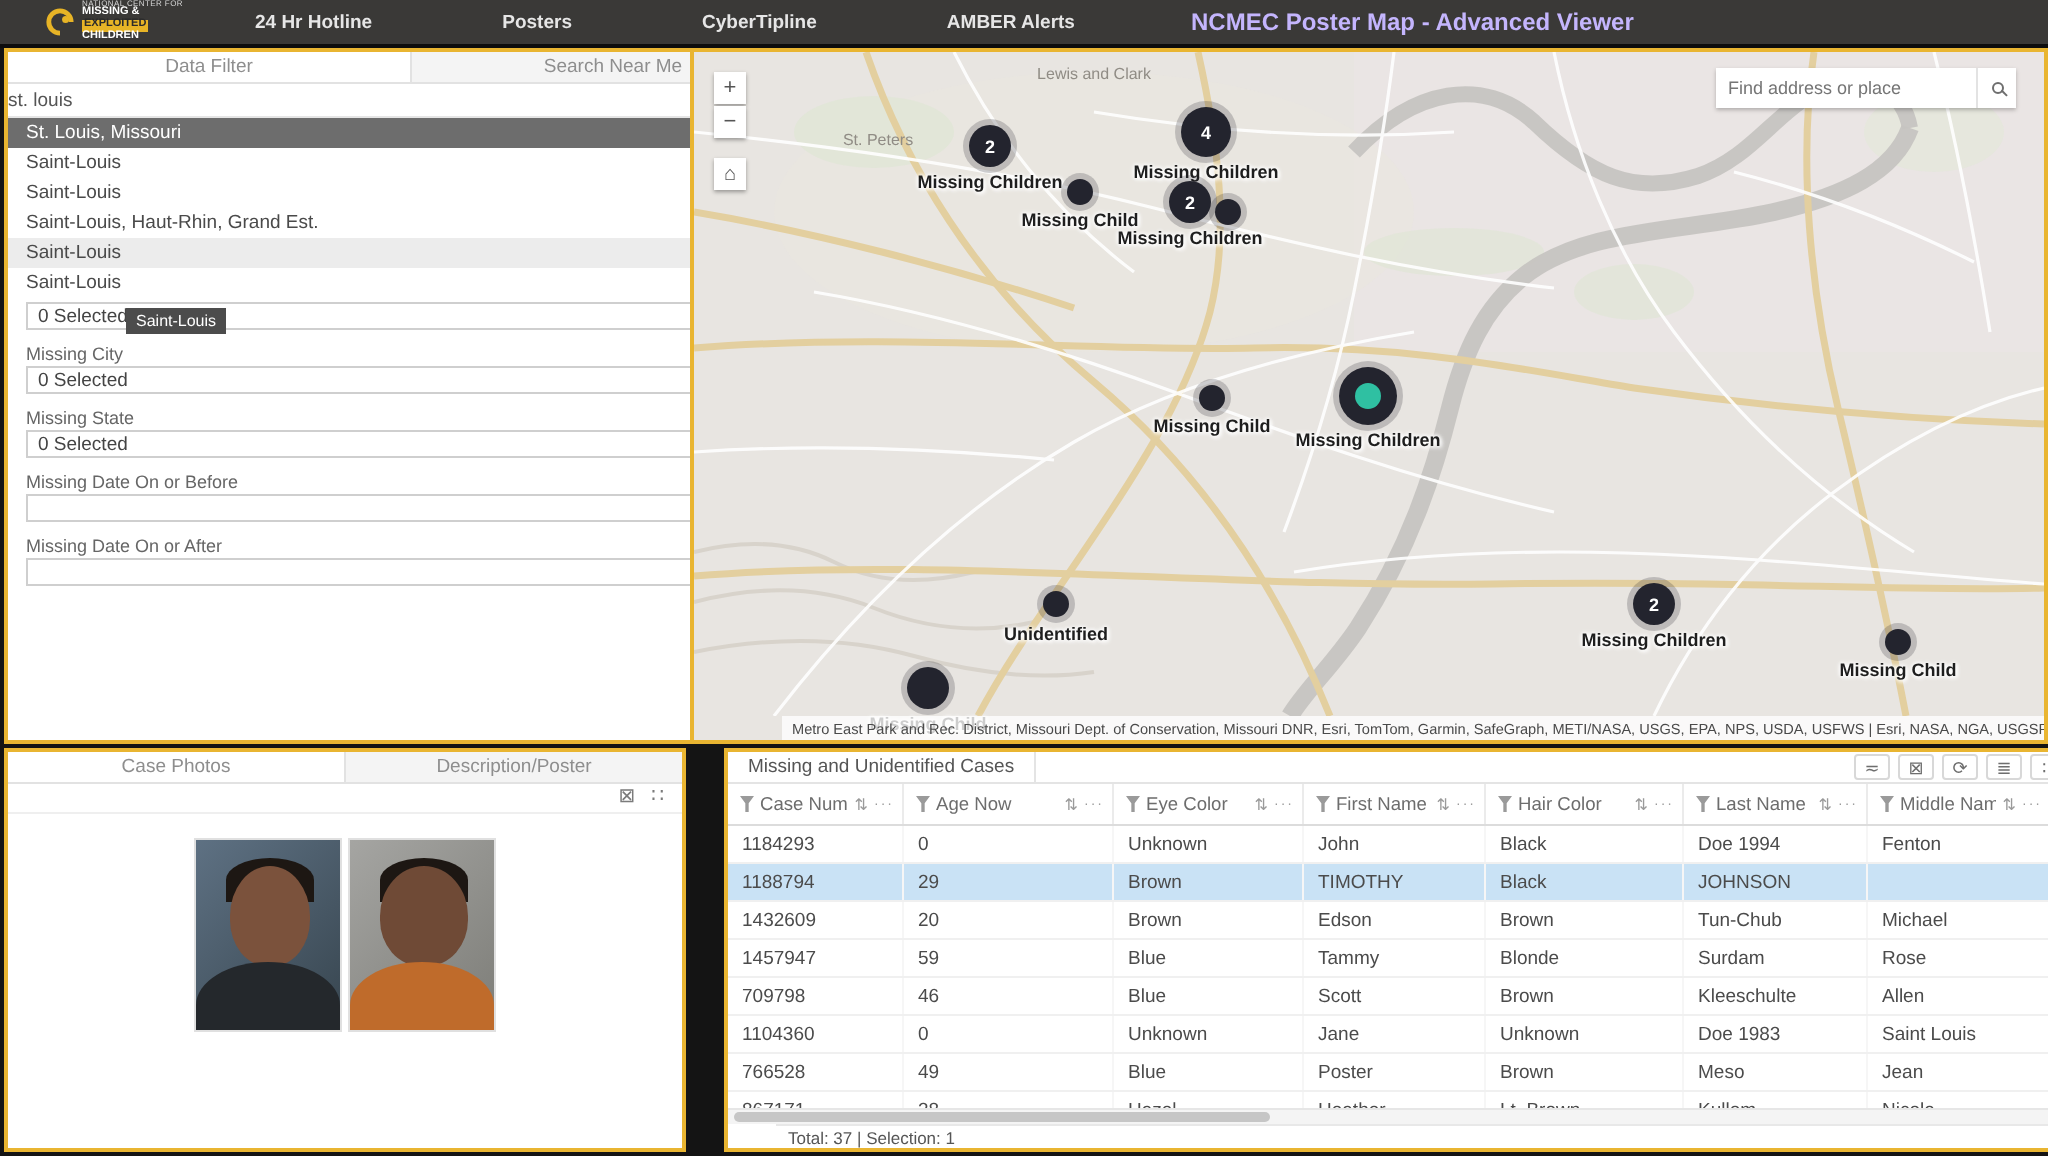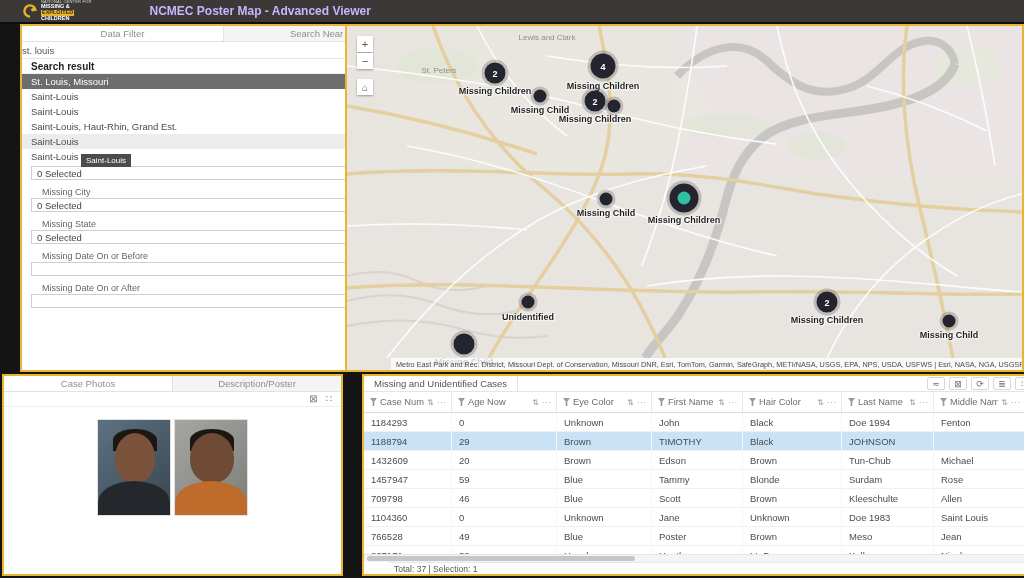--- a/index.html
+++ b/index.html
@@ -15,21 +15,21 @@
   .lt2,.lt4 { font-size:5.5px; font-weight:bold; color:#fff; }
   .lt3 { font-size:5.5px; font-weight:bold; color:#2b2b2b; background:#e7b426; padding:0 1px; width:max-content; }
   .hnav { display:flex; justify-content:space-between; width:410px; margin-left:36px; }
   .nav-item { font-size:9.5px; font-weight:600; color:#e6e6e6; cursor:pointer; }
   .app-title { margin-left:58px; color:#c4b5fd; font-weight:bold; font-size:12px; white-space:nowrap; }
   .std-btn { margin-left:auto; margin-right:10px; width:162px; height:16px; background:transparent;
              border:1px solid #bb9a26; color:#c7a62f; font-size:9px; border-radius:2px; font-family:inherit; }
 
   
   .panel { position:absolute; background:#fff; border:2px solid #e9b531; }
-  .p-filter { left:20px;  top:24px;  width:407px; height:348px; }
+  .p-filter { left:2px;  top:24px;  width:407px; height:348px; }
   .p-map    { left:345px; top:24px; width:679px; height:348px; }
   .p-photos { left:2px;  top:374px; width:341px; height:202px; }
   .p-table  { left:362px; top:374px; width:679px; height:202px; }
 
   
   .tabs { display:flex; height:16px; border-bottom:1px solid #e2e2e2; }
   .tab { flex:1; display:flex; align-items:center; justify-content:center; font-size:9.5px;
          color:#8e8e8e; background:#f4f4f4; border-right:1px solid #e2e2e2; cursor:pointer; }
   .tab:last-child { border-right:none; }
   .tab.active { background:#fff; }
@@ -44,21 +44,21 @@
   .mag-w::after { content:''; position:absolute; width:4px; height:1.4px; background:#fff; transform:rotate(45deg); right:-3px; bottom:-1px; }
   .result-header { display:flex; justify-content:space-between; align-items:center; height:15px; padding:0 9px;
                    font-size:10px; font-weight:bold; color:#1f1f1f; border-bottom:1px solid #efefef; }
   .chev-up { color:#8a8a8a; font-size:8px; }
   .result-item { height:15px; line-height:15px; padding-left:9px; font-size:9.5px; color:#4a4a4a; cursor:pointer;
                  white-space:nowrap; overflow:hidden; }
   .result-item.selected { background:#6d6d6d; color:#fff; }
   .result-item.hover { background:#ececec; }
   .fields { padding:2px 9px 12px 9px; }
   .field { margin-bottom:7px; }
-  .field-label { font-size:9px; color:#666; height:11px; line-height:11px;margin-left:11px; }
+  .field-label { font-size:9px; color:#666; height:11px; line-height:11px; }
   .control { height:14px; border:1px solid #cfcfcf; display:flex; align-items:center; justify-content:space-between;
              padding:0 5px; background:#fff; cursor:pointer; }
   .control-value { font-size:9.5px; color:#444; }
   .chev-down { width:0; height:0; border-left:3px solid transparent; border-right:3px solid transparent; border-top:4px solid #777; }
   .cal-icon { width:9px; height:9px; border:1px solid #777; position:relative; }
   .cal-icon::before { content:''; position:absolute; left:1px; right:1px; top:1px; height:2px; background:#777; }
   .tooltip { position:absolute; left:59px; top:128px; background:#4c4c4c; color:#fff; font-size:8px;
              padding:2px 5px; z-index:6; }
 
   
@@ -140,38 +140,40 @@
       <path d="M17,10 A7,7 0 1 0 10,17" stroke="#e7b426" stroke-width="3" fill="none"></path>
       <circle cx="13.5" cy="8.5" r="2.2" fill="#e7b426"></circle>
     </svg>
     <div class="logo-text">
       <span class="lt1">NATIONAL CENTER FOR</span>
       <span class="lt2">MISSING &amp;</span>
       <span class="lt3">EXPLOITED</span>
       <span class="lt4">CHILDREN</span>
     </div>
   </div>
+  <nav class="hnav">
+      <div class="nav-item">24 Hr Hotline</div>
+      <div class="nav-item">Posters</div>
+      <div class="nav-item">CyberTipline</div>
+      <div class="nav-item">AMBER Alerts</div>
+    </nav>
   <div class="app-title">NCMEC Poster Map - Advanced Viewer</div>
 </header>
 
 <section class="panel p-filter" style="position:absolute;">
   <div class="tabs">
     <div class="tab active">Data Filter</div>
     <div class="tab">Search Near Me</div>
   </div>
   <div class="search-row">
     <input value="st. louis" style="">
     <span class="clear-x">×</span>
     <button class="mag-btn">
         <span class="mag-w"></span>
       </button>
-  </div>
-  <div class="result-header">
-    <span>Search result</span>
-    <span class="chev-up">∧</span>
   </div>
   <div id="result-list">
       <div class="result-item selected">St. Louis, Missouri</div>
       <div class="result-item">Saint-Louis</div>
       <div class="result-item">Saint-Louis</div>
       <div class="result-item">Saint-Louis, Haut-Rhin, Grand Est.</div>
       <div class="result-item hover">Saint-Louis</div>
       <div class="result-item">Saint-Louis</div>
     </div>
   <div class="fields" id="fields-box">
@@ -298,20 +300,26 @@
           <div class="mk-label" style="top: 9px;">Missing Child</div>
         </div>
         <div class="marker" style="left: 117px; top: 318px;">
           <div class="mk-circle mk-point-large"></div>
           <div class="mk-label" style="top: 13px;">Missing Child</div>
         </div>
       </div>
     <button class="mapbtn" style="left:10px;top:10px;">+</button>
     <button class="mapbtn" style="left:10px;top:27px;">−</button>
     <button class="mapbtn" style="left:10px;top:53px;font-size:10px;">⌂</button>
+    <div class="findbox">
+      <input placeholder="Find address or place" style="">
+      <button class="find-btn">
+          <span class="mag-g"></span>
+        </button>
+    </div>
     <div class="attrib">
       <span>Metro East Park and Rec. District, Missouri Dept. of Conservation, Missouri DNR, Esri, TomTom, Garmin, SafeGraph, METI/NASA, USGS, EPA, NPS, USDA, USFWS | Esri, NASA, NGA, USGS</span>
       <span>Powered by Esri</span>
     </div>
   </div>
 </section>
 
 <section class="panel p-photos">
   <div class="tabs">
     <div class="tab active">Case Photos</div>

